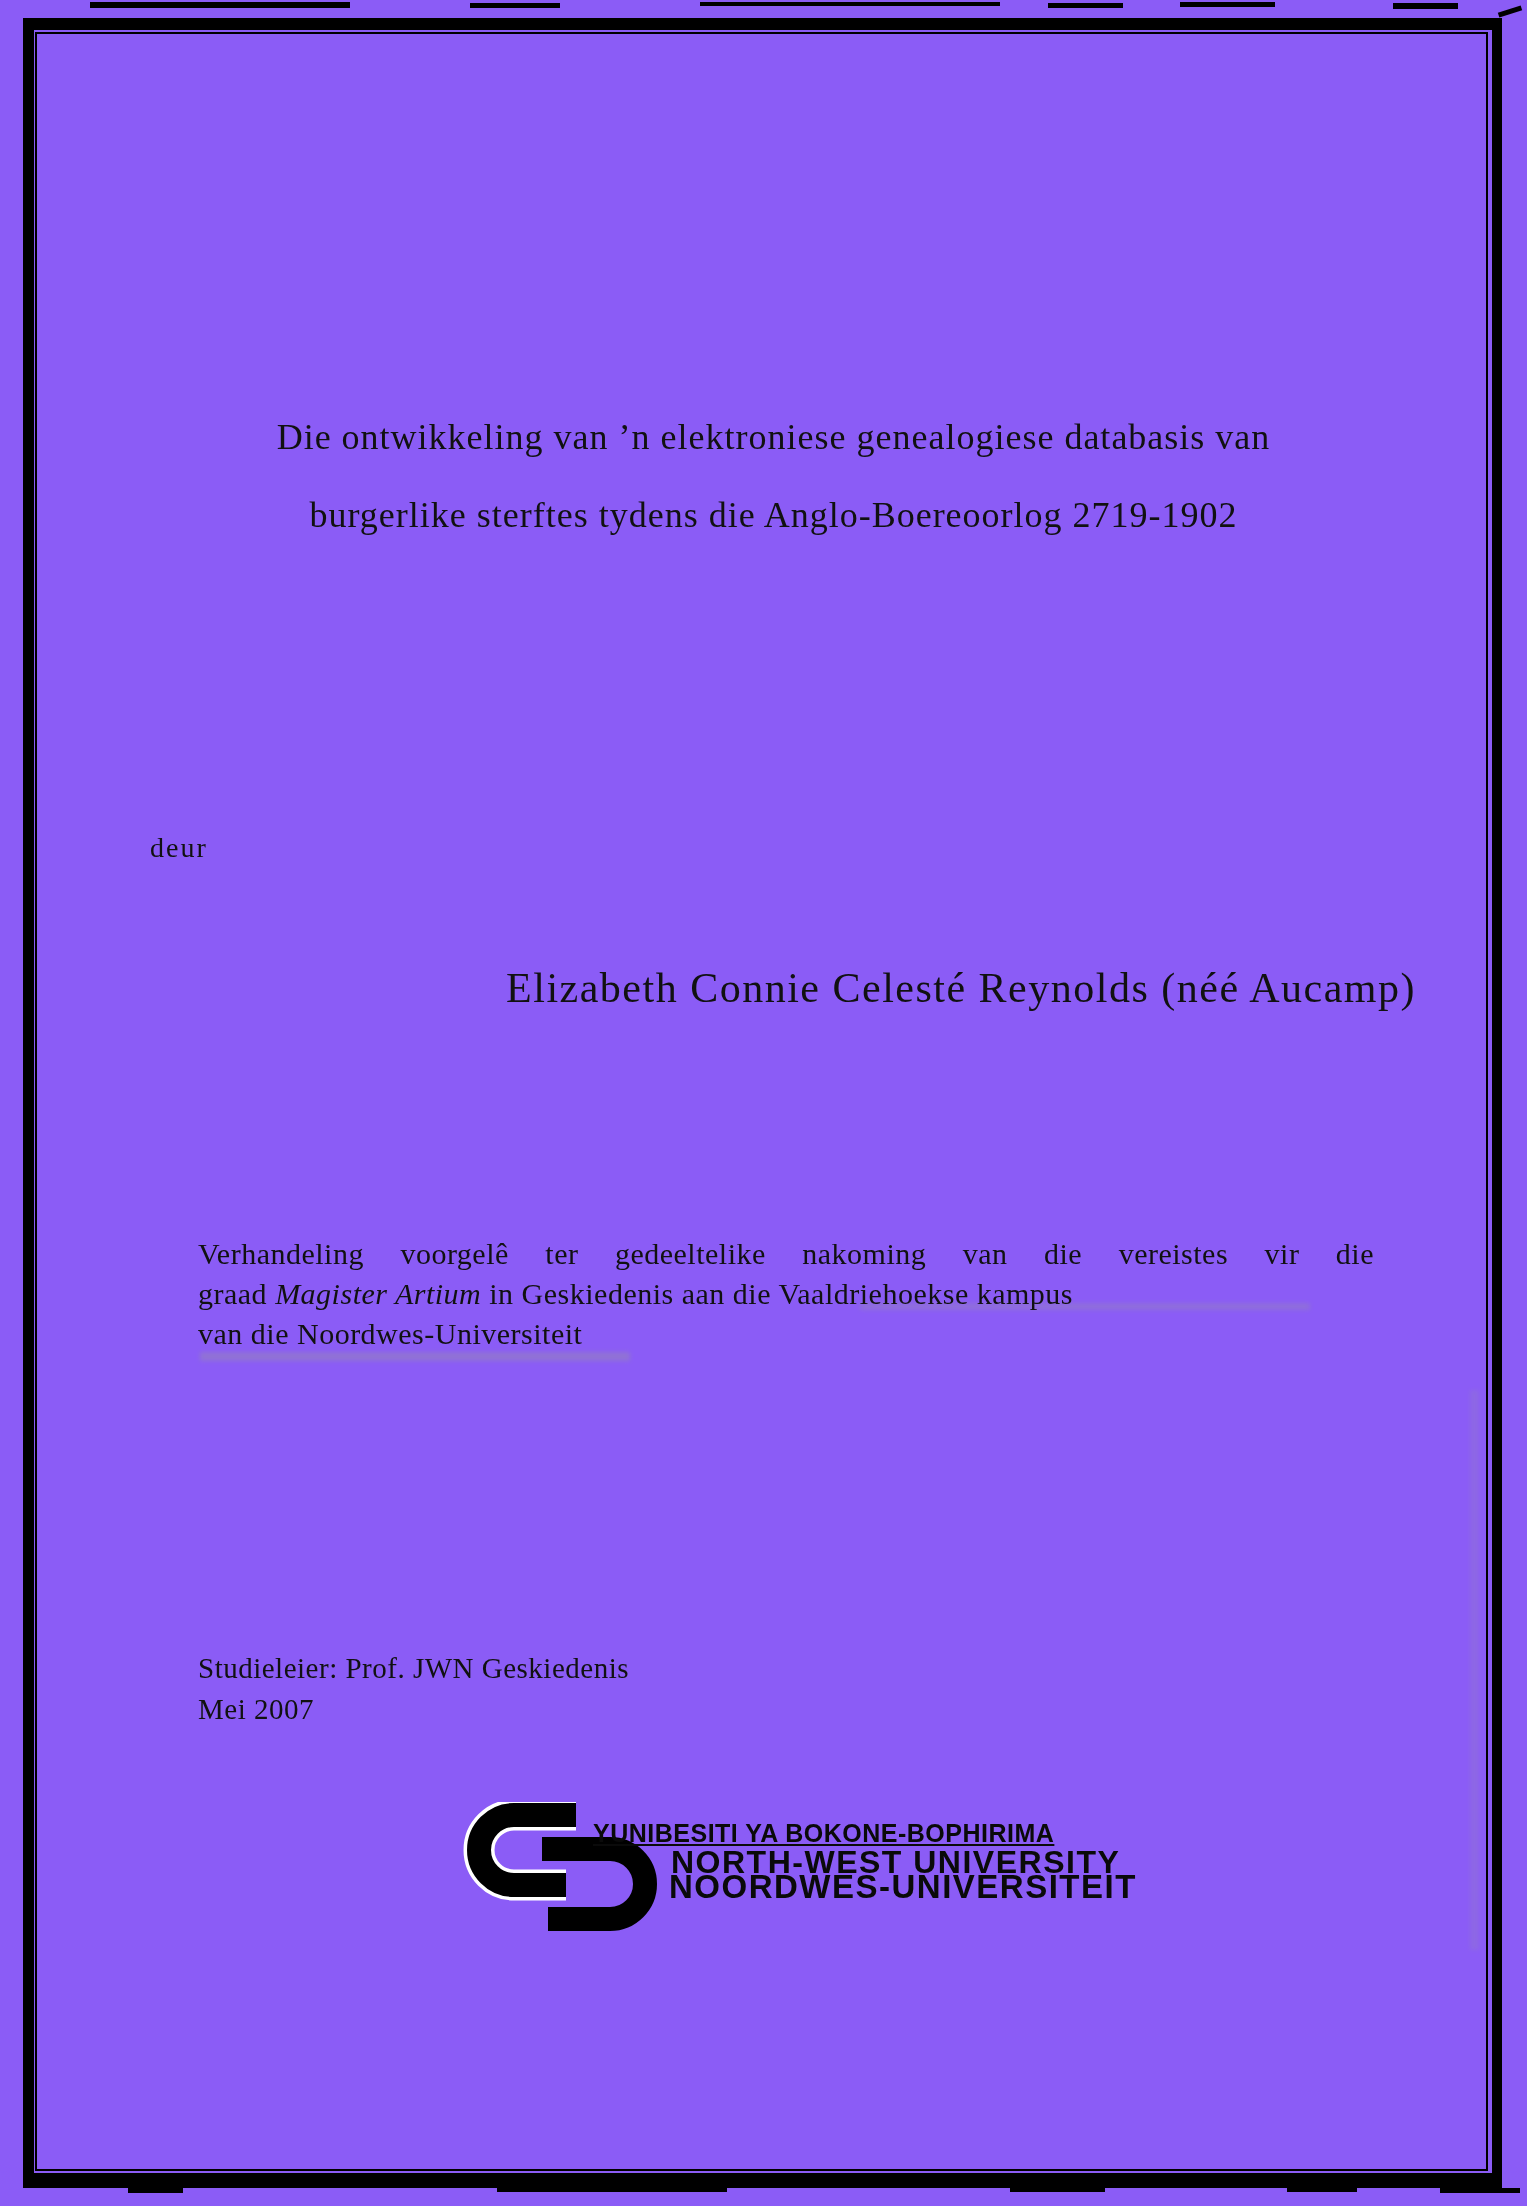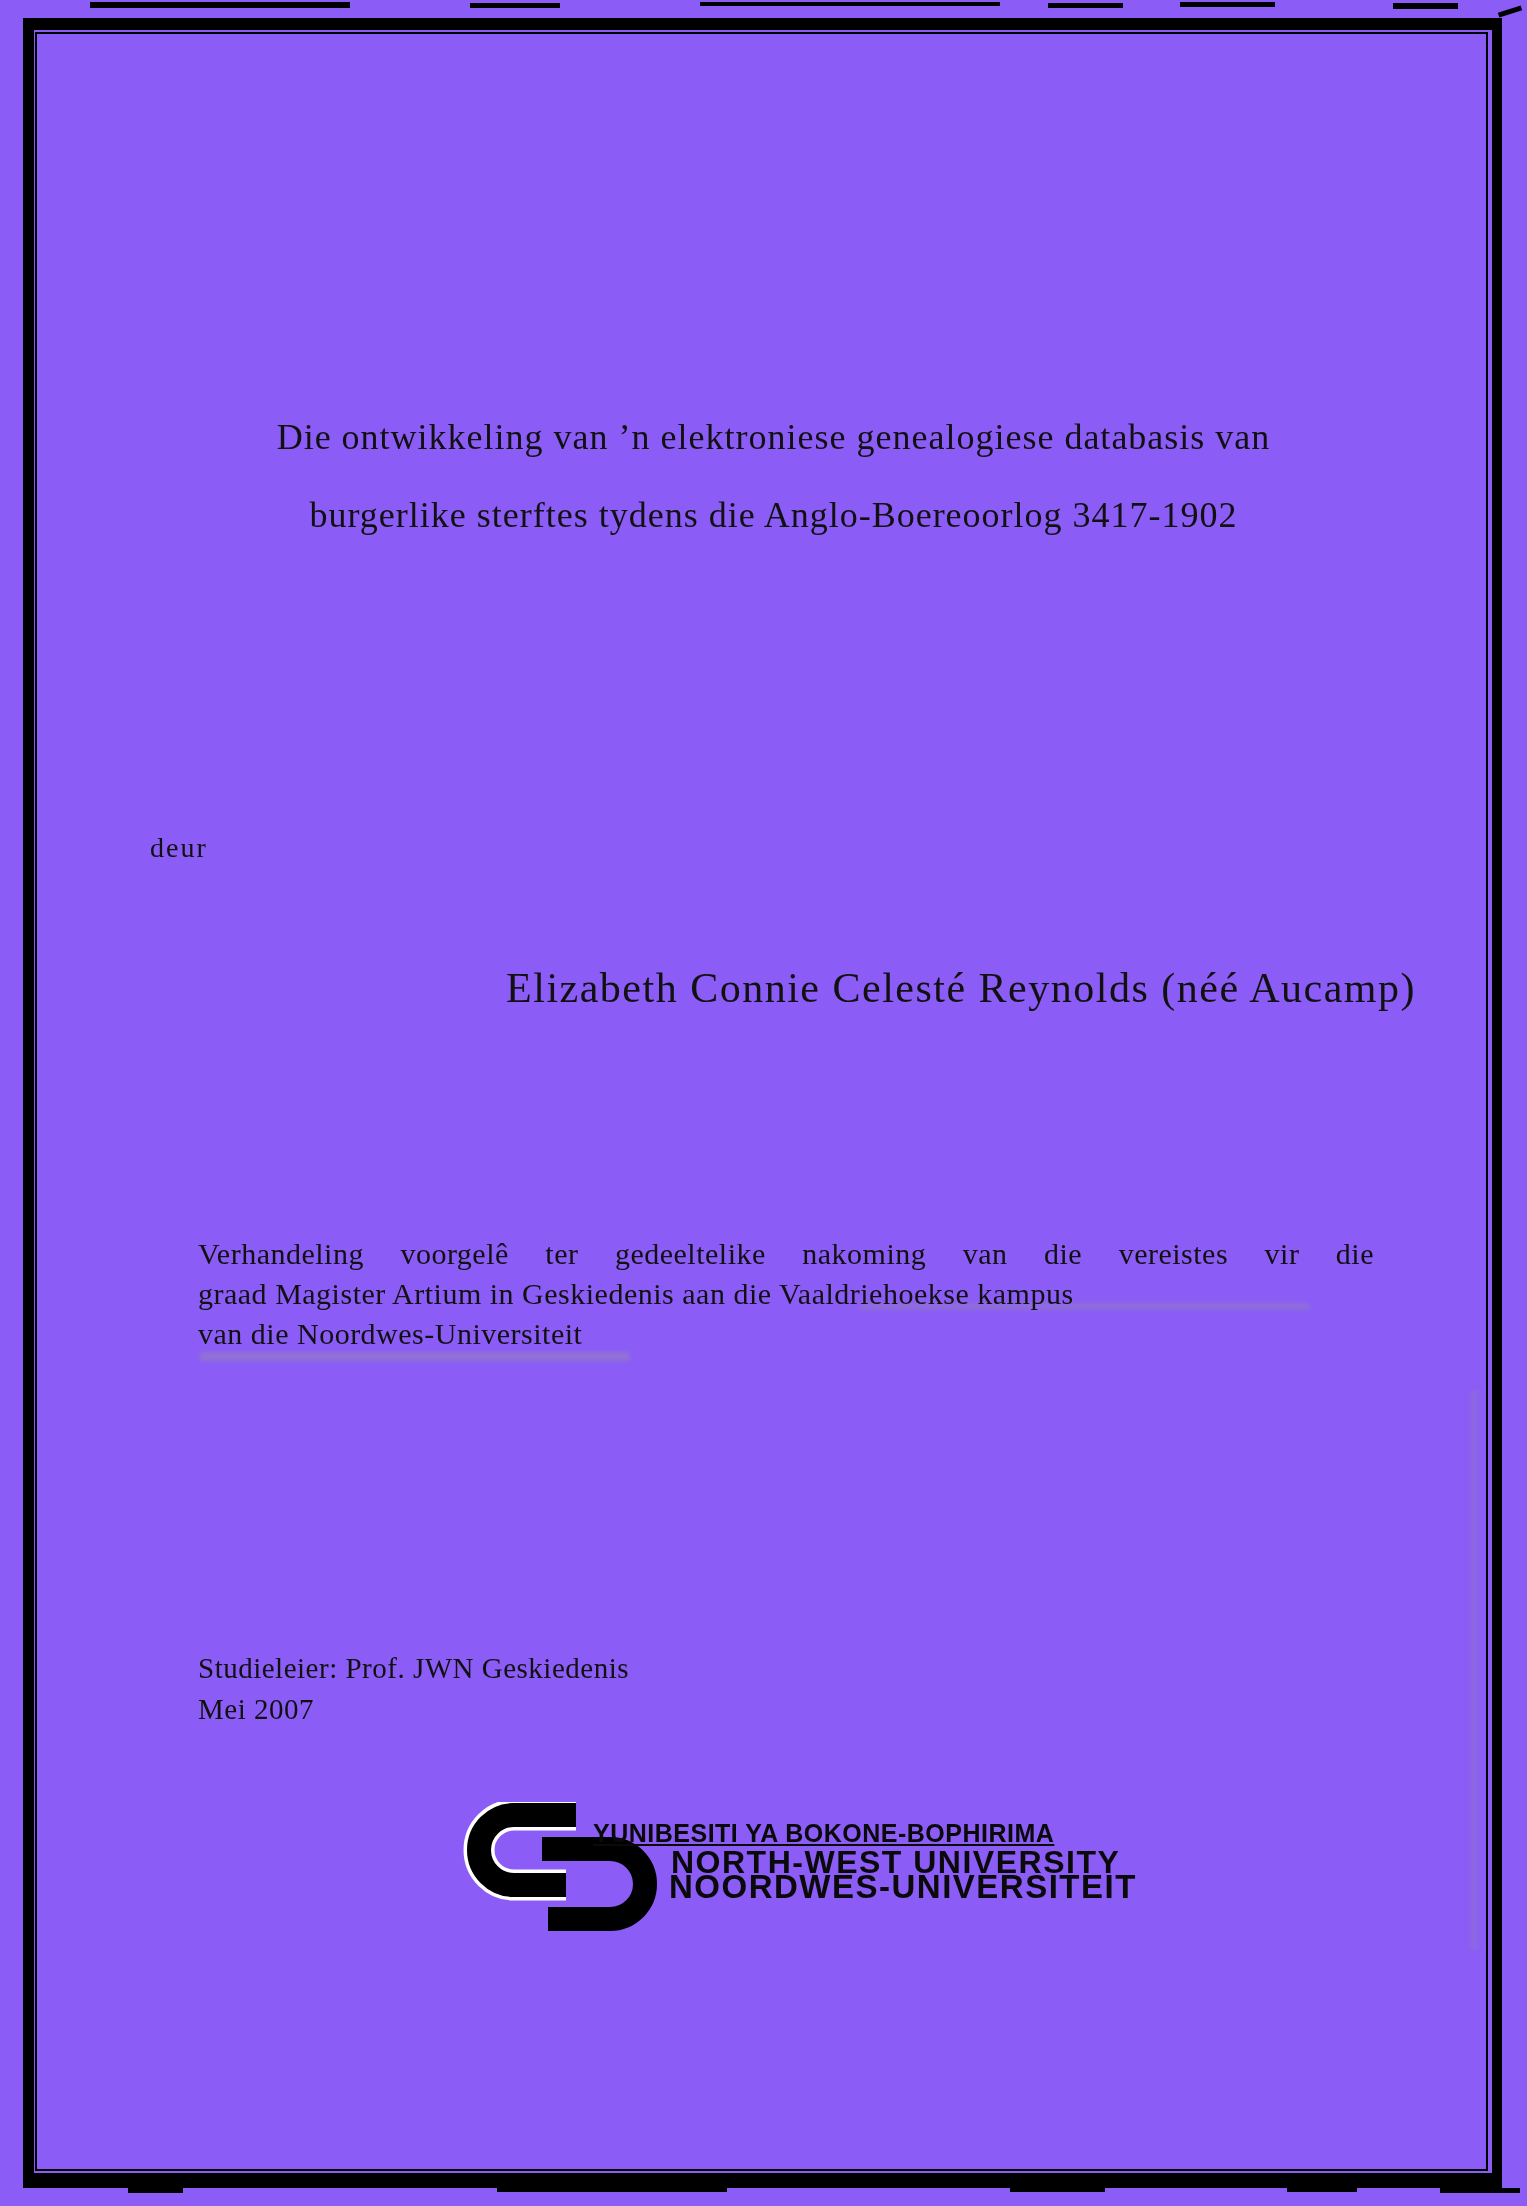--- a/index.html
+++ b/index.html
@@ -26,21 +26,21 @@
   }
   .author-line{
     left:160px;top:964px;width:1256px;text-align:right;
     font-size:42px;letter-spacing:1.5px;white-space:nowrap;
   }
   .submission{
     left:198px;top:1234px;width:1176px;
     font-size:30px;line-height:40px;letter-spacing:0.5px;
   }
   .submission .justified{text-align:justify;text-align-last:justify;}
-  .submission .it{}
+  .submission .it{font-style:italic;}
   .supervisor-block{
     left:198px;top:1648px;font-size:29px;line-height:41px;letter-spacing:0.5px;
   }
   .logo-mark{left:462px;top:1802px;}
   .logo-text{
     font-family:"Liberation Sans", sans-serif;font-weight:700;color:#0a0a0a;
     white-space:nowrap;
   }
   .logo-l1{left:593px;top:1819px;font-size:25px;letter-spacing:0.5px;text-decoration:underline;}
   .logo-l2{left:671px;top:1844px;font-size:32px;letter-spacing:1.5px;}
@@ -69,21 +69,21 @@
   <div class="abs artifact" style="left:1010px;top:2188px;width:95px;height:4px;"></div>
   <div class="abs artifact" style="left:1287px;top:2188px;width:70px;height:4px;"></div>
   <div class="abs artifact" style="left:1440px;top:2188px;width:80px;height:5px;"></div>
 
   <div class="abs smudge" style="left:860px;top:1303px;width:450px;height:7px;opacity:.28;"></div>
   <div class="abs smudge" style="left:200px;top:1352px;width:430px;height:9px;opacity:.35;"></div>
   <div class="abs smudge" style="left:1470px;top:1390px;width:9px;height:560px;opacity:.18;"></div>
 
   <div class="abs title-block">
     <div>Die ontwikkeling van ’n elektroniese genealogiese databasis van</div>
-    <div>burgerlike sterftes tydens die Anglo-Boereoorlog 3417-1902</div>
+    <div>burgerlike sterftes tydens die Anglo-Boereoorlog 2719-1902</div>
   </div>
 
   <div class="abs byline">deur</div>
 
   <div class="abs author-line">Elizabeth Connie Celesté Reynolds (néé Aucamp)</div>
 
   <div class="abs submission">
     <div class="justified">Verhandeling voorgelê ter gedeeltelike nakoming van die vereistes vir die</div>
     <div><span>graad </span><span class="it">Magister Artium</span><span> in Geskiedenis aan die Vaaldriehoekse kampus</span></div>
     <div>van die Noordwes-Universiteit</div>

